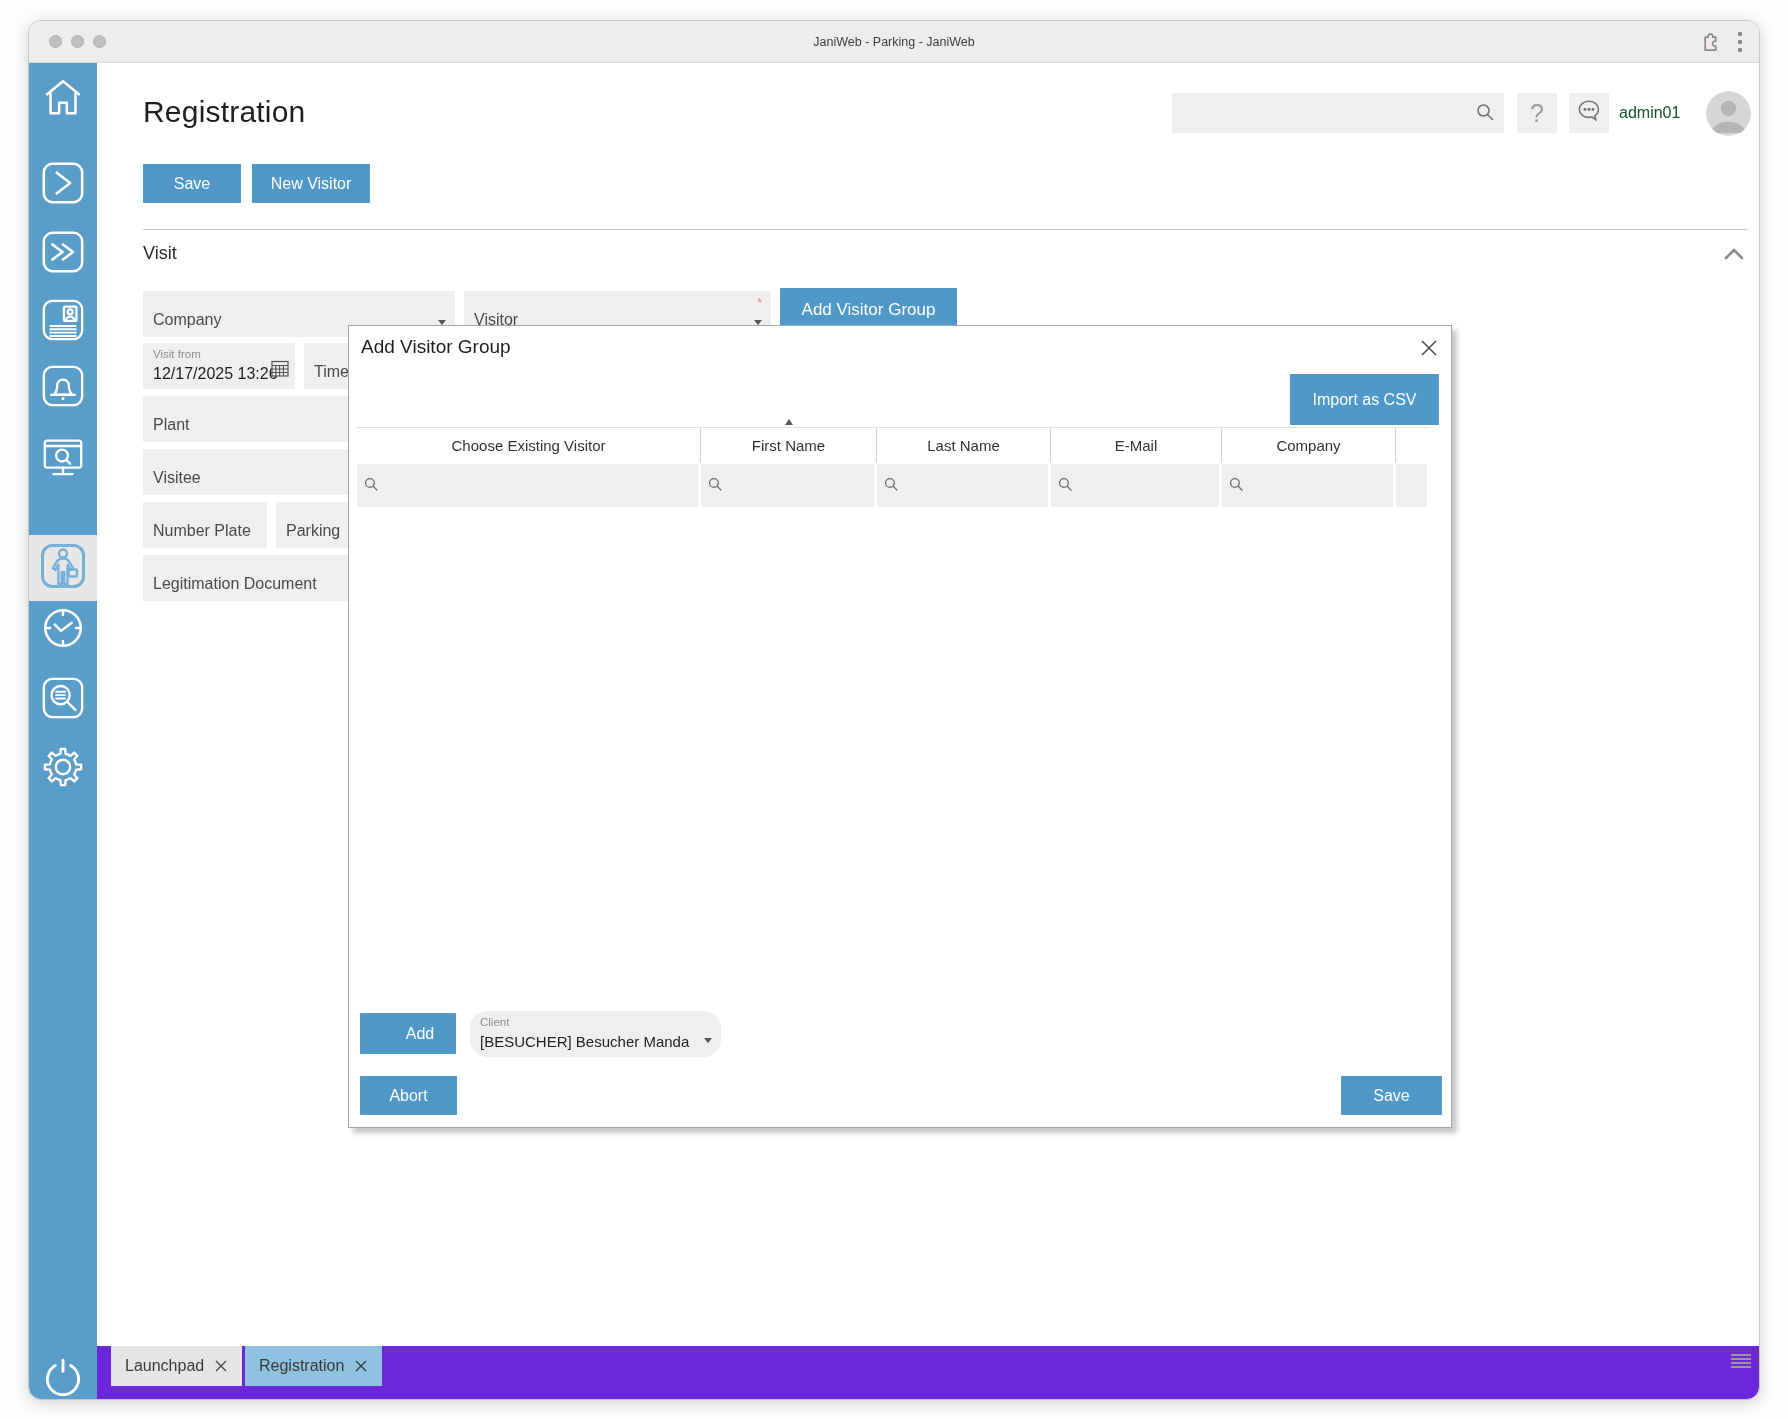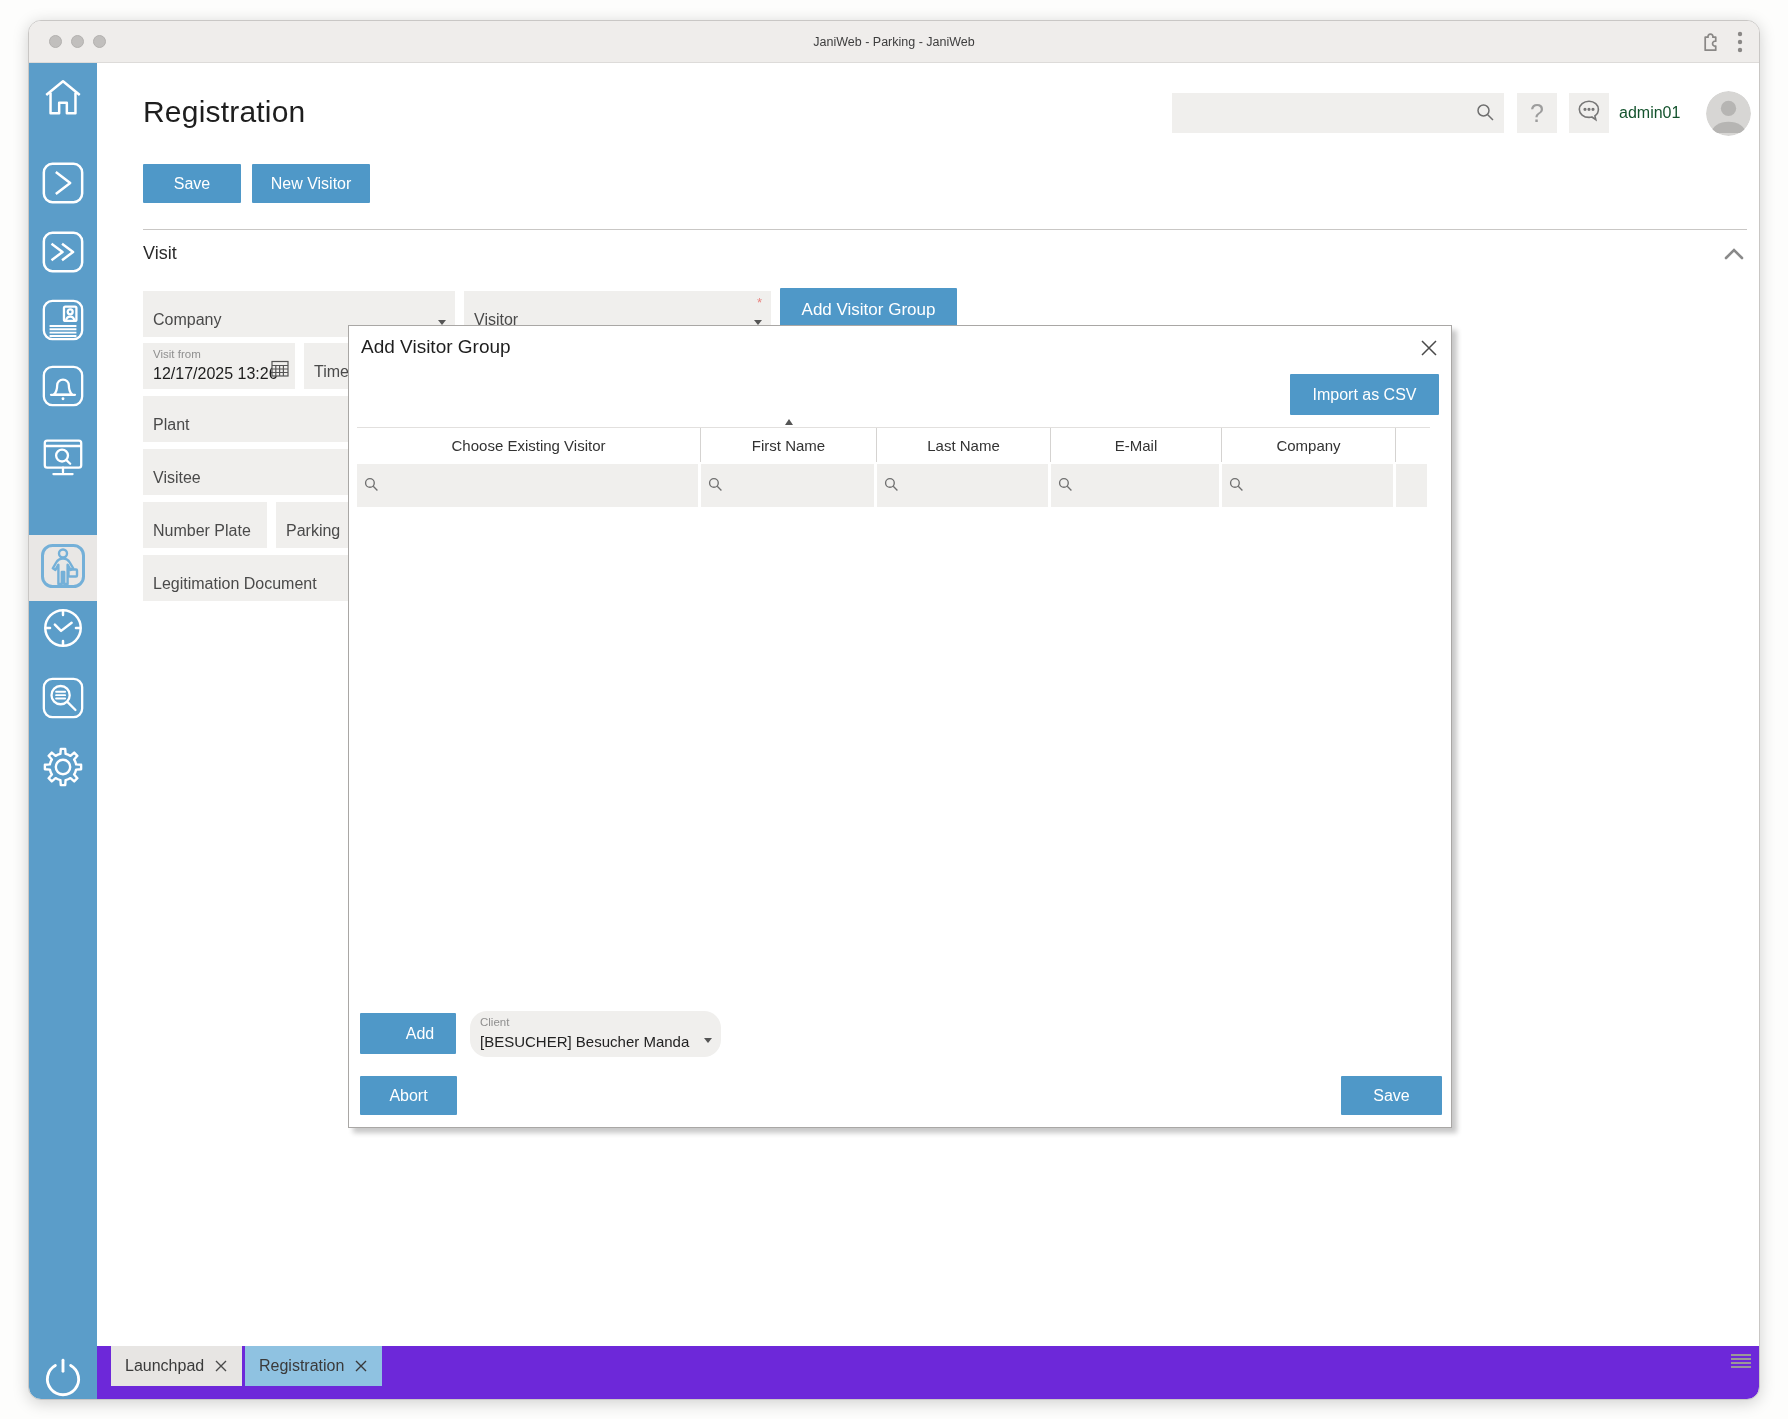--- a/index.html
+++ b/index.html
@@ -44,21 +44,21 @@
   .caret { position:absolute; right:9px; bottom:12px; width:0; height:0; border-left:4.5px solid transparent; border-right:4.5px solid transparent; border-top:5.5px solid #555; }
   .req { position:absolute; right:9px; top:4px; color:#e8837f; font-size:13px; }
   .flabel { position:absolute; left:10px; top:5px; font-size:11.5px; color:#8f8f8f; }
   .fvalue { font-size:16px; color:#1d1d1d; }
   .cal { position:absolute; right:6px; bottom:8px; }
   .btn-avg { position:absolute; left:751px; top:267px; width:177px; height:44px; font-size:17px; }
   
   .modal { position:absolute; left:319px; top:304px; width:1104px; height:803px; background:#fff; border:1px solid #a9a7a5; box-shadow:5px 5px 5px rgba(0,0,0,.22); z-index:10; }
   .modal-title { position:absolute; left:12px; top:10px; font-size:19px; color:#1e1e1e; }
   .modal-close { position:absolute; right:12px; top:12px; width:20px; height:20px; cursor:pointer; }
-  .btn-csv { position:absolute; left:941px; top:48px; width:149px; height:41px; }
+  .btn-csv { position:absolute; left:941px; top:48px; width:149px; height:51px; }
   .thead { position:absolute; left:8px; top:101px; height:35px; border-top:1px solid #e2e0de; display:flex; }
   .th { border-right:1px solid #d5d3d1; display:flex; align-items:center; justify-content:center; font-size:15px; color:#333; cursor:pointer; position:relative; }
   .th:last-child { border-right:0; }
   .sort-up { position:absolute; left:50%; top:-9px; margin-left:-4px; width:0; height:0; border-left:4px solid transparent; border-right:4px solid transparent; border-bottom:6px solid #555; }
   .trow { position:absolute; left:8px; top:138px; height:43px; display:flex; gap:3px; }
   .tsearch { background:#f0efed; height:43px; position:relative; cursor:text; }
   .tsearch svg { position:absolute; left:7px; top:13px; }
   .btn-add { position:absolute; left:11px; top:687px; width:96px; height:41px;padding-left:24px; }
   .client { position:absolute; left:121px; top:685px; width:251px; height:46px; background:#f0efed; cursor:pointer;border-radius:17px; }
   .client .val { position:absolute; left:10px; bottom:7px; font-size:15px; color:#222; white-space:nowrap; }

